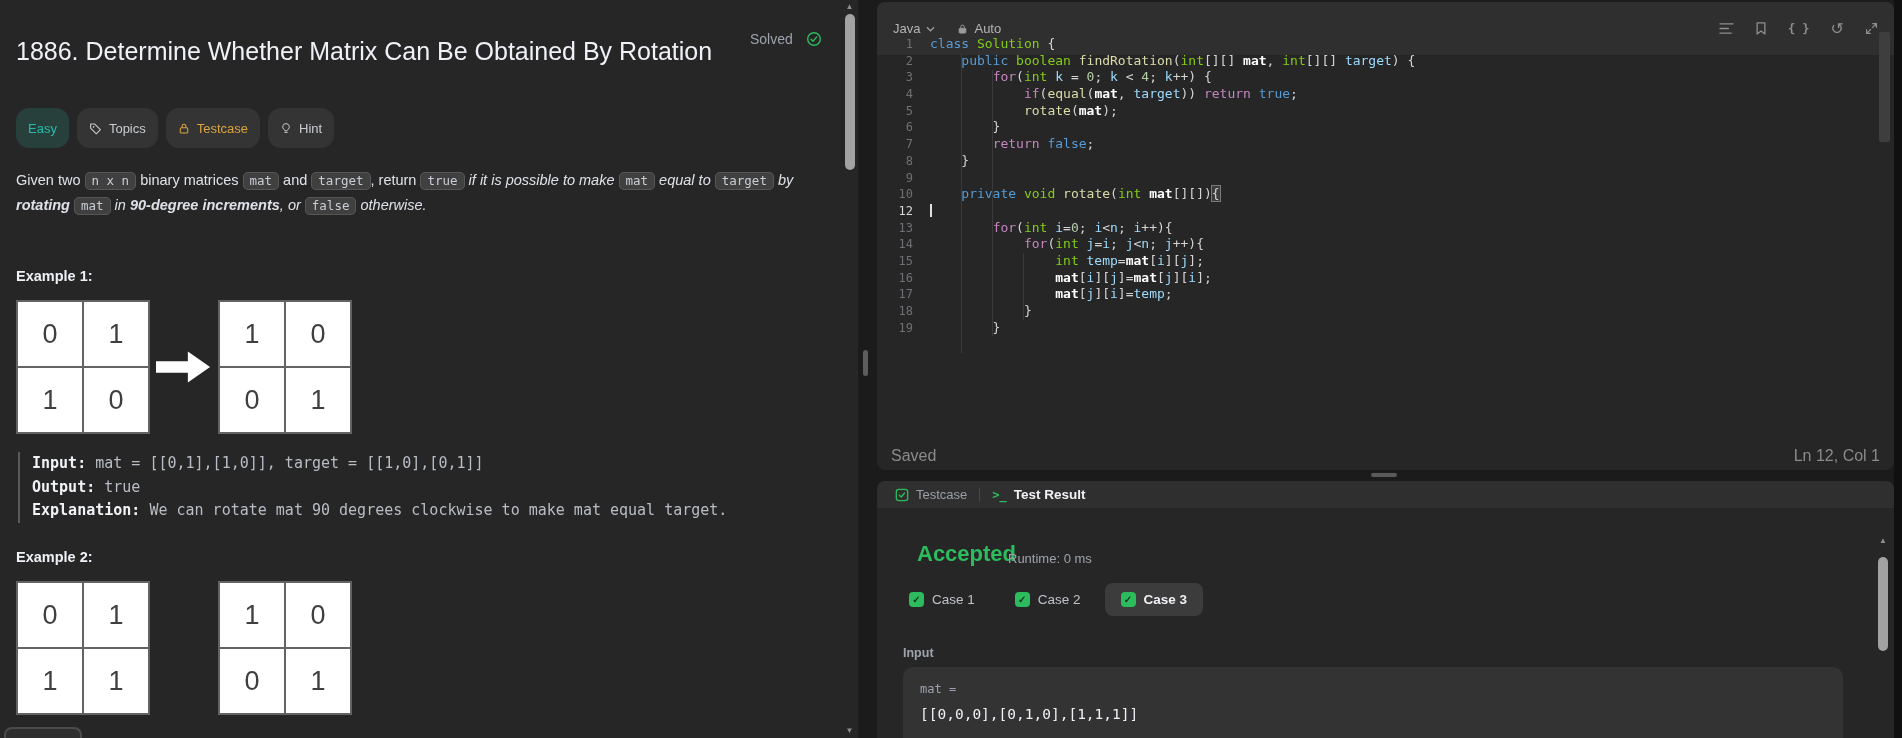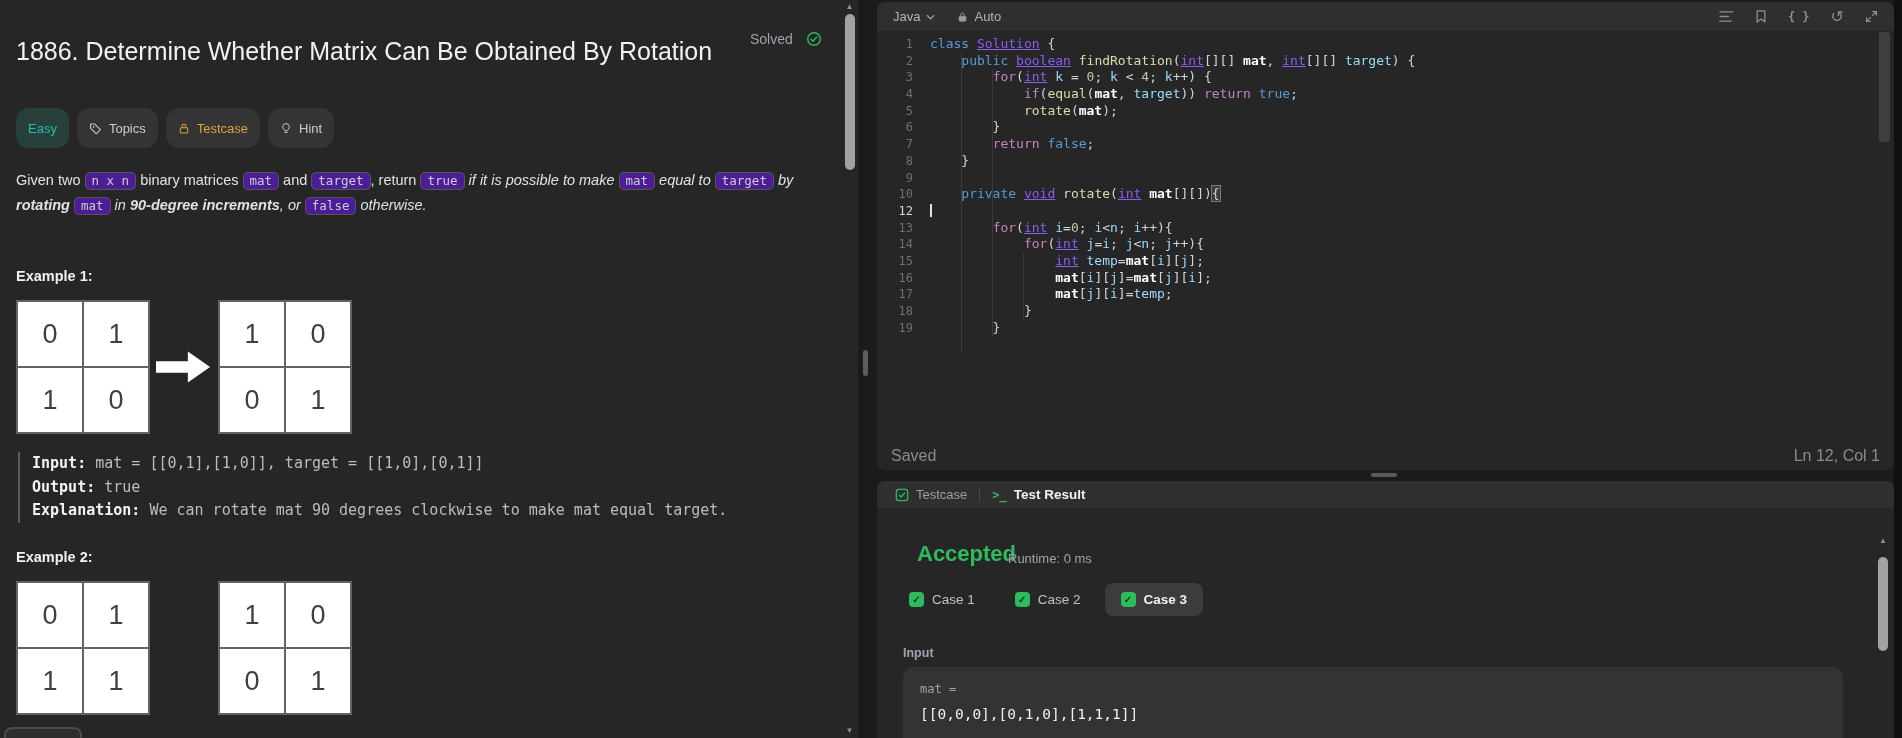--- a/index.html
+++ b/index.html
@@ -10,21 +10,21 @@
   .left-panel{position:absolute;left:0;top:0;width:858px;height:738px;background:#262626;overflow:hidden;}
   .title{position:absolute;left:16px;top:16px;width:705px;font-size:25px;font-weight:400;color:#eff1f6;line-height:37px;}
   .solved{position:absolute;left:750px;top:31px;display:flex;align-items:center;gap:13px;color:#9da3ae;font-size:14px;}
   .pills{position:absolute;left:16px;top:108px;display:flex;gap:8px;align-items:center;}
   .pill{display:flex;align-items:center;gap:7px;height:40px;padding:0 12px;border-radius:13px;background:#343434;color:#c9ccd1;font-size:13px;}
   .pill.easy{background:#28403b;color:#1fbcab;}
   .pill.companies{color:#d9a342;}
   .desc{position:absolute;left:16px;top:153px;width:814px;font-size:14.5px;line-height:25px;color:#dee2e8;}
   .it{font-style:italic;}
   .bit{font-style:italic;font-weight:700;}
-  .chip{font-family:"DejaVu Sans Mono",monospace;font-style:normal;font-size:12.5px;background:#4c1d95;
+  .chip{font-family:"DejaVu Sans Mono",monospace;font-style:normal;font-size:12.5px;background:#404040;
         border:1px solid #565656;border-radius:5px;padding:0 6px 1px 6px;color:#c9cdd4;white-space:nowrap;}
   .example-label{font-size:14.5px;font-weight:700;color:#eff1f6;}
   .fig{display:flex;align-items:center;margin-top:16px;}
   .matrix{display:grid;grid-template-columns:66px 66px;grid-auto-rows:66px;border:1px solid #636363;background:#fff;}
   .matrix .cell{border:1px solid #636363;background:#ffffff;display:flex;align-items:center;justify-content:center;
                 font-size:27px;color:#3f3f3f;}
   .arrow-slot{width:68px;display:flex;align-items:center;justify-content:center;}
   .io{margin-top:18px;margin-left:2px;border-left:2px solid #5a5a5a;padding-left:12px;
       font-family:"DejaVu Sans Mono",monospace;font-size:15px;line-height:23.5px;color:#b9bdc5;white-space:pre;}
   .io b{color:#f0f2f6;font-weight:700;}
@@ -36,35 +36,35 @@
   .lp-sb-arrow{position:absolute;right:2px;width:13px;text-align:center;color:#8d8d8d;font-size:8px;line-height:10px;}
   .lp-sb-thumb{position:absolute;right:3px;top:14px;width:10px;height:156px;background:#a2a2a2;border-radius:5px;}
 
   
   .v-drag{position:absolute;left:863px;top:350px;width:5px;height:26px;background:#5d5d5d;border-radius:3px;}
   .h-drag{position:absolute;left:1371px;top:473px;width:26px;height:4px;background:#5a5a5a;border-radius:2px;}
   .right-strip{position:absolute;left:1894px;top:0;width:8px;height:738px;background:#101010;}
 
   
   .editor-card{position:absolute;left:877px;top:2px;width:1017px;height:468px;background:#262626;border-radius:8px;overflow:hidden;}
-  .ed-header{position:absolute;top:0;left:0;right:0;height:29px;background:#2f2f2f;display:flex;align-items:center;padding:0 16px;}
+  .ed-header{position:absolute;top:0;left:0;right:0;height:29px;background:#2f2f2f;display:flex;align-items:center;padding:12px 16px;}
   .lang{display:flex;align-items:center;gap:6px;color:#b5b5b5;font-size:13px;cursor:pointer;}
   .autosave{display:flex;align-items:center;gap:6px;margin-left:22px;color:#b5b5b5;font-size:13px;}
   .ed-icons{margin-left:auto;display:flex;align-items:center;gap:21px;}
   .ed-icons .ic{display:flex;align-items:center;color:#8e8e8e;}
   .braces-ic{font-family:"DejaVu Sans Mono",monospace;font-size:12px;font-weight:700;color:#8e8e8e;}
   .undo-ic{font-size:16px;color:#8e8e8e;line-height:14px;}
   .code-area{position:absolute;top:29px;left:0;right:0;bottom:28px;padding-top:5px;
              font-family:"DejaVu Sans Mono",monospace;font-size:13px;overflow:hidden;}
   .code-row{display:flex;height:16.7px;line-height:16.7px;white-space:pre;}
   .ln{width:36px;text-align:right;color:#6e7074;font-size:12px;flex:none;}
   .ln.active{color:#d8d8d8;}
   .cl{margin-left:17px;color:#d4d4d4;}
   .tk-kw{color:#569cd6;}
-  .tk-type{color:#8b5cf6;text-decoration:underline;}
+  .tk-type{color:#84cc16;}
   .tk-fn{color:#dcdcaa;}
   .tk-ctrl{color:#c586c0;}
   .tk-var{color:#9cdcfe;}
   .tk-varb{color:#ffffff;font-weight:600;}
   .tk-num{color:#b5cea8;}
   .tk-brkt{color:#d4d4d4;outline:1px solid #7a7a7a;background:#3c3c3c;}
   .cursor{display:inline-block;width:1.5px;height:13px;background:#e0e0e0;vertical-align:-2px;}
   .guide{position:absolute;width:1px;background:#3a3a3a;}
   .g1{left:84px;top:22px;height:300px;}
   .g2{left:115px;top:39px;height:266px;}

